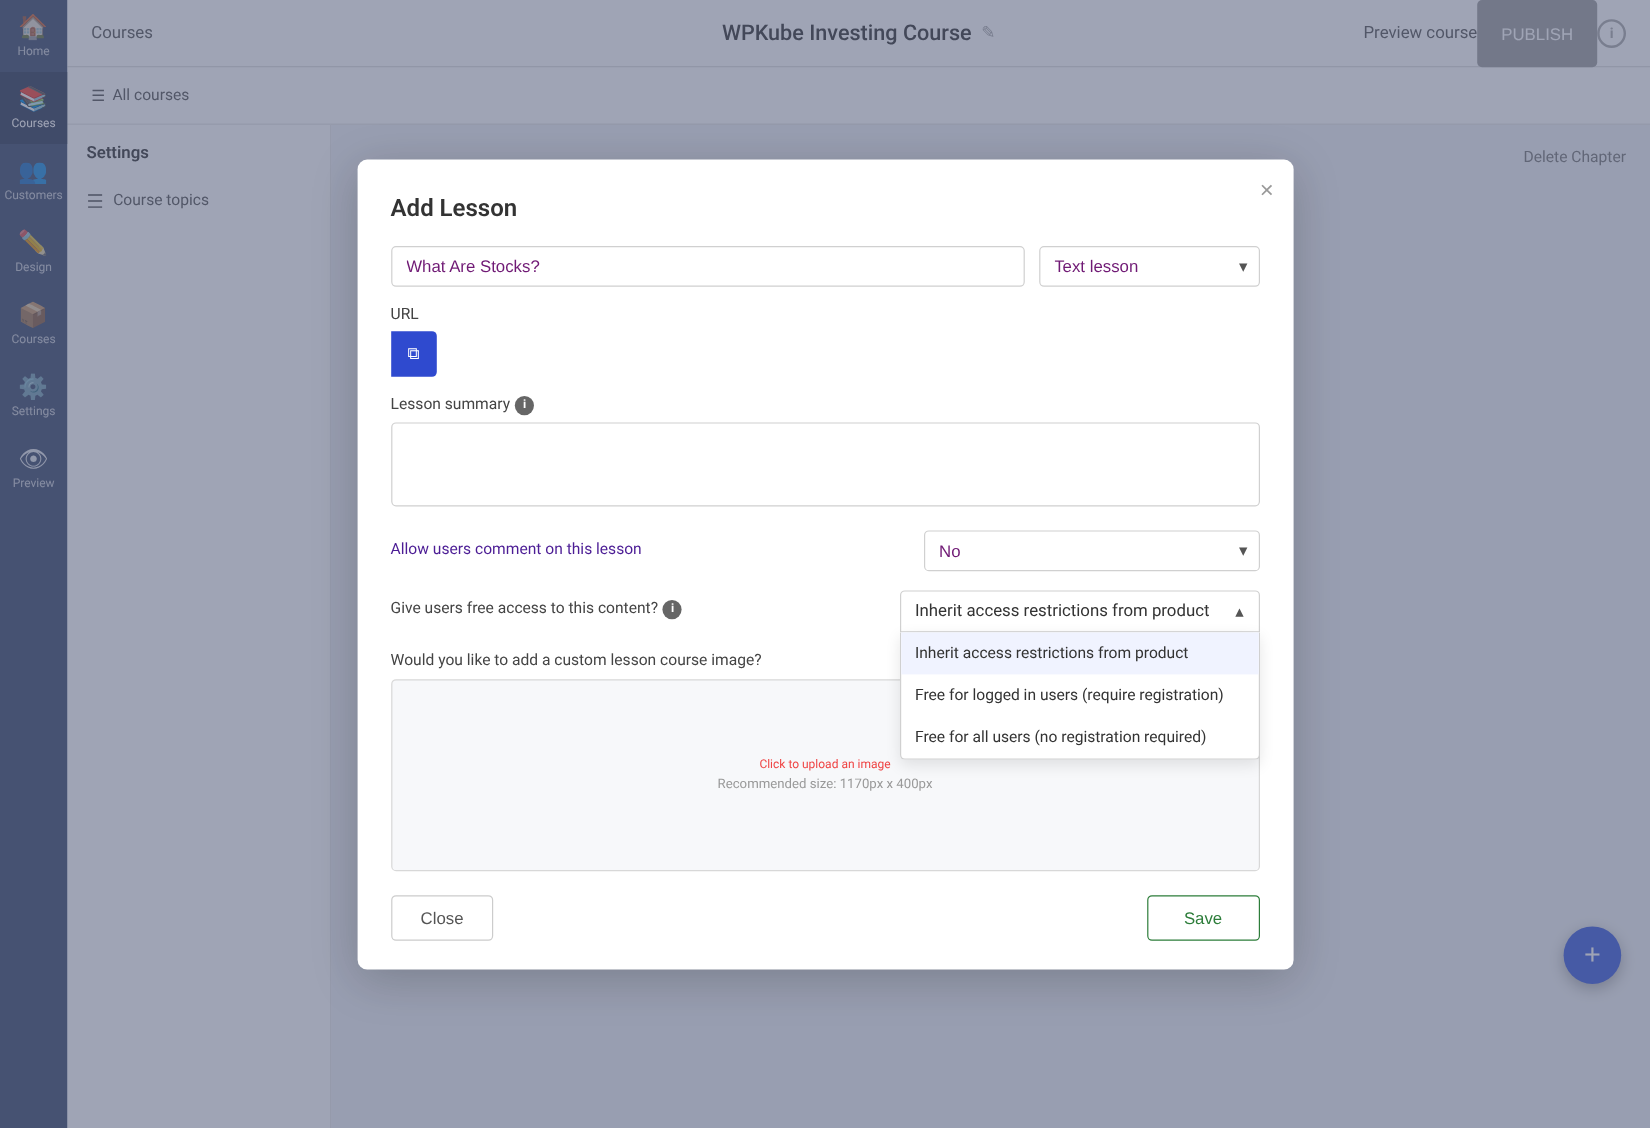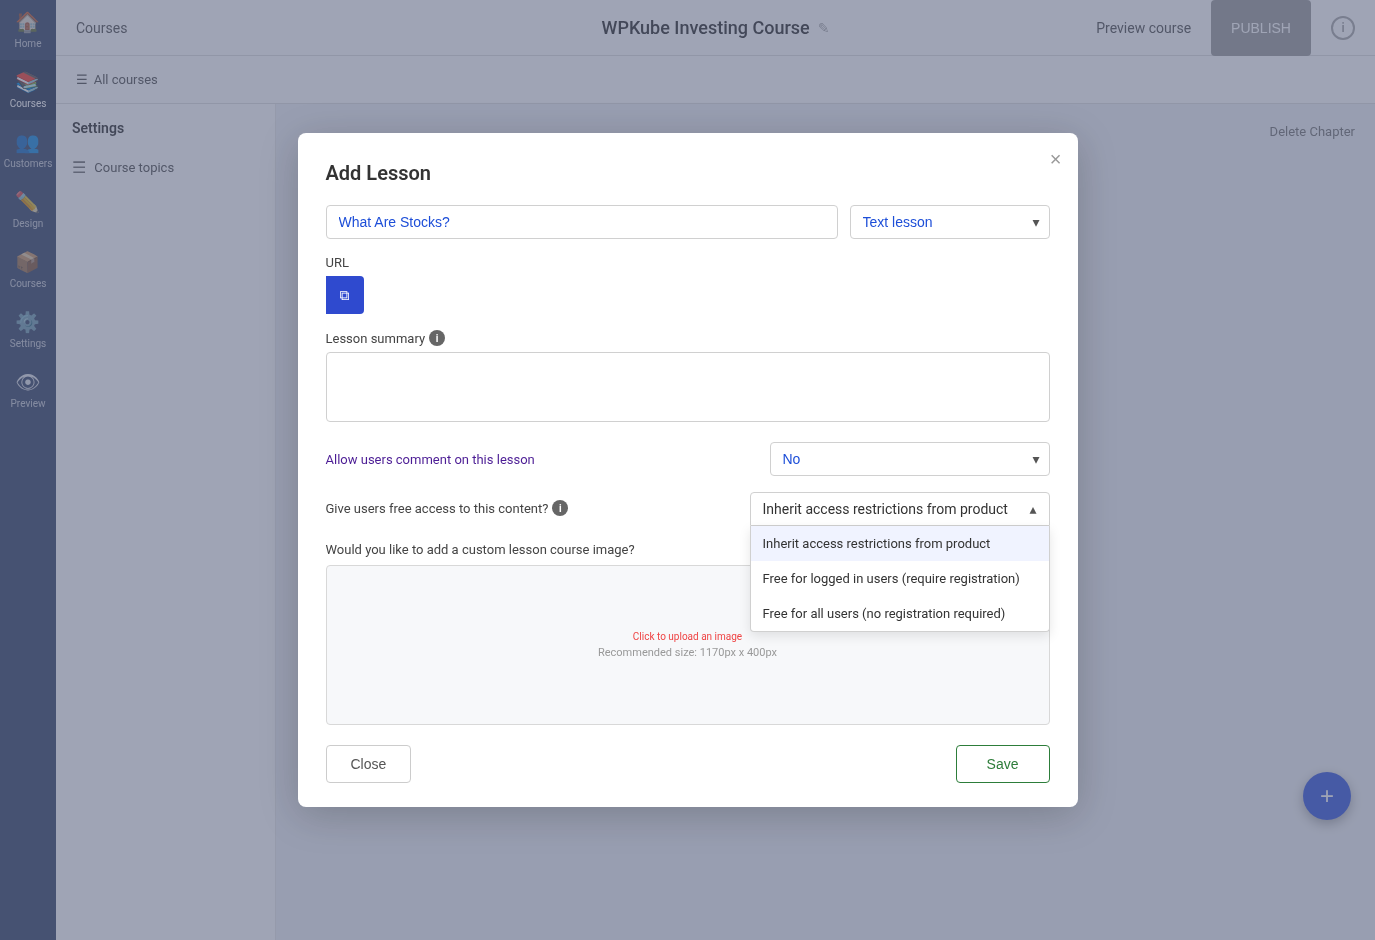--- a/index.html
+++ b/index.html
@@ -29,21 +29,21 @@
 
     
     .topbar {
       height: 56px; background: #fff; display: flex; align-items: center;
       padding: 0 20px; border-bottom: 1px solid #e0e0e0; position: relative;
     }
     .topbar-title { font-size: 14px; color: #555; margin-right: auto; }
     .course-title-area { display: flex; align-items: center; gap: 8px; position: absolute; left: 50%; transform: translateX(-50%); }
     .course-title { font-size: 18px; color: #333; font-weight: 500; }
     .edit-icon { color: #aaa; font-size: 14px; cursor: pointer; }
-    .topbar-right { display: flex; align-items: center; gap: 20px; margin-left: auto; }
+    .topbar-right { display: flex; align-items: center; gap: 0; margin-left: auto; }
     .preview-link { color: #555; font-size: 14px; cursor: pointer; text-decoration: none; }
     .publish-btn {
       background: #9e9e9e; color: #fff; border: none; padding: 20px 20px;
       border-radius: 4px; font-size: 14px; cursor: pointer;
     }
     .info-icon {
       width: 24px; height: 24px; border-radius: 50%; border: 2px solid #aaa;
       display: flex; align-items: center; justify-content: center; color: #aaa; font-size: 12px; font-weight: bold; cursor: pointer;
     }
 
@@ -103,25 +103,25 @@
       position: absolute; top: 16px; right: 16px; background: none; border: none;
       font-size: 20px; color: #999; cursor: pointer; line-height: 1;
     }
 
     
     .form-row { display: flex; gap: 12px; margin-bottom: 16px; }
     .info-circle { display: inline-flex; align-items: center; justify-content: center; width: 16px; height: 16px; border-radius: 50%; background: #666; color: #fff; font-size: 10px; font-weight: bold; }
 
     input[type="text"], textarea, select {
       border: 1px solid #d0d0d0; border-radius: 4px; padding: 8px 12px;
-      font-size: 14px; color: #1d4ed8; outline: none; width: 100%;
+      font-size: 14px; color: #701a75; outline: none; width: 100%;
     }
 
     .lesson-name-input { flex: 1; }
-    .lesson-type-select-wrap { width: 200px; position: relative; }
+    .lesson-type-select-wrap { width: 184px; position: relative; }
     .lesson-type-select-wrap select { appearance: none; background: #fff; padding-right: 32px; cursor: pointer; }
     .select-arrow { position: absolute; right: 10px; top: 50%; transform: translateY(-50%); color: #555; pointer-events: none; font-size: 14px; }
 
     
     .url-field-wrap { position: relative; margin-bottom: 16px; }
     .url-label { font-size: 13px; color: #444; margin-bottom: 6px; }
     .url-input-row { display: flex; align-items: center; gap: 0; }
     .url-input {
       flex: 1; border: 1px solid #d0d0d0; border-right: none; border-radius: 4px 0 0 4px;
       padding: 8px 12px; font-size: 13px; color: #777; background: #fff; outline: none;

